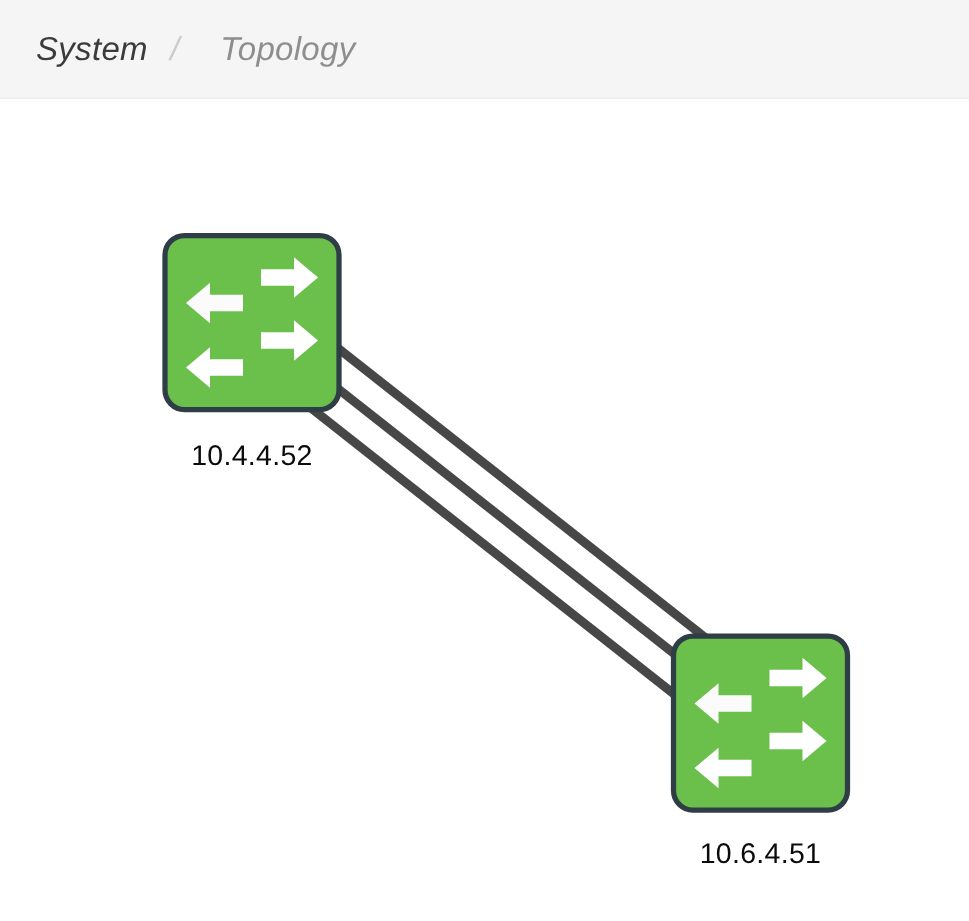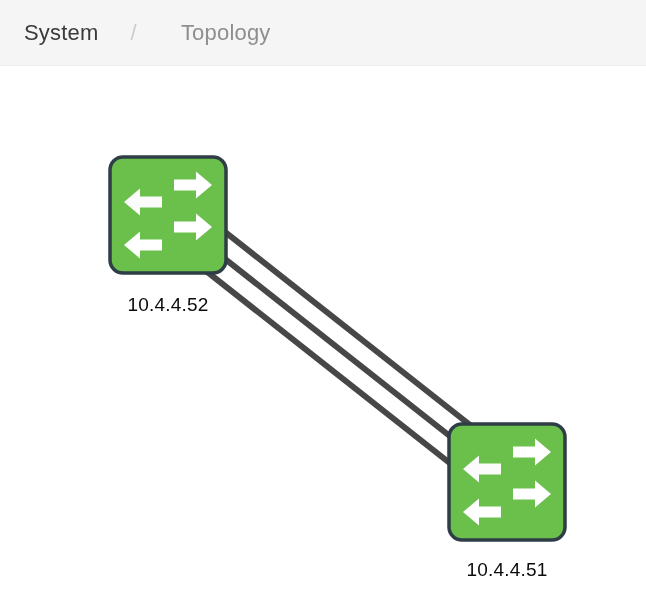--- a/index.html
+++ b/index.html
@@ -23,23 +23,24 @@
     height: 66px;
     background: #f5f5f5;
     border-bottom: 1px solid #ededed;
     display: flex;
     align-items: center;
     padding-left: 24px;
   }
   .breadcrumb {
     display: flex;
     align-items: center;
-    gap: 32px;
+    gap: 15px;
     font-size: 22px;
     letter-spacing: 0.2px;
+    font-style: italic;
   }
   .crumb-current { color: #3b3b3b; cursor: default; }
   .crumb-sep    { color: #cccccc; font-weight: 300; }
   .crumb-link   { color: #8e8e8e; cursor: pointer; margin-left: 12px; }
   
   .canvas {
     position: absolute;
     top: 66px; left: 0;
     width: 540px;
     height: 548px;
@@ -93,16 +94,16 @@
         <line x1="168" y1="148" x2="507.5" y2="415.5"></line>
         <line x1="168" y1="175" x2="507.5" y2="442.5"></line>
       </g>
 
       <use href="#switch-icon" x="108" y="89"></use>
       <use href="#switch-icon" x="447" y="356"></use>
     </svg>
 
     <div class="node-label label-52">10.4.4.52</div>
 
-    <div class="node-label label-51">10.4.4.51</div>
+    <div class="node-label label-51">10.6.4.51</div>
   </div>
 
 </div>
 
 </body></html>

